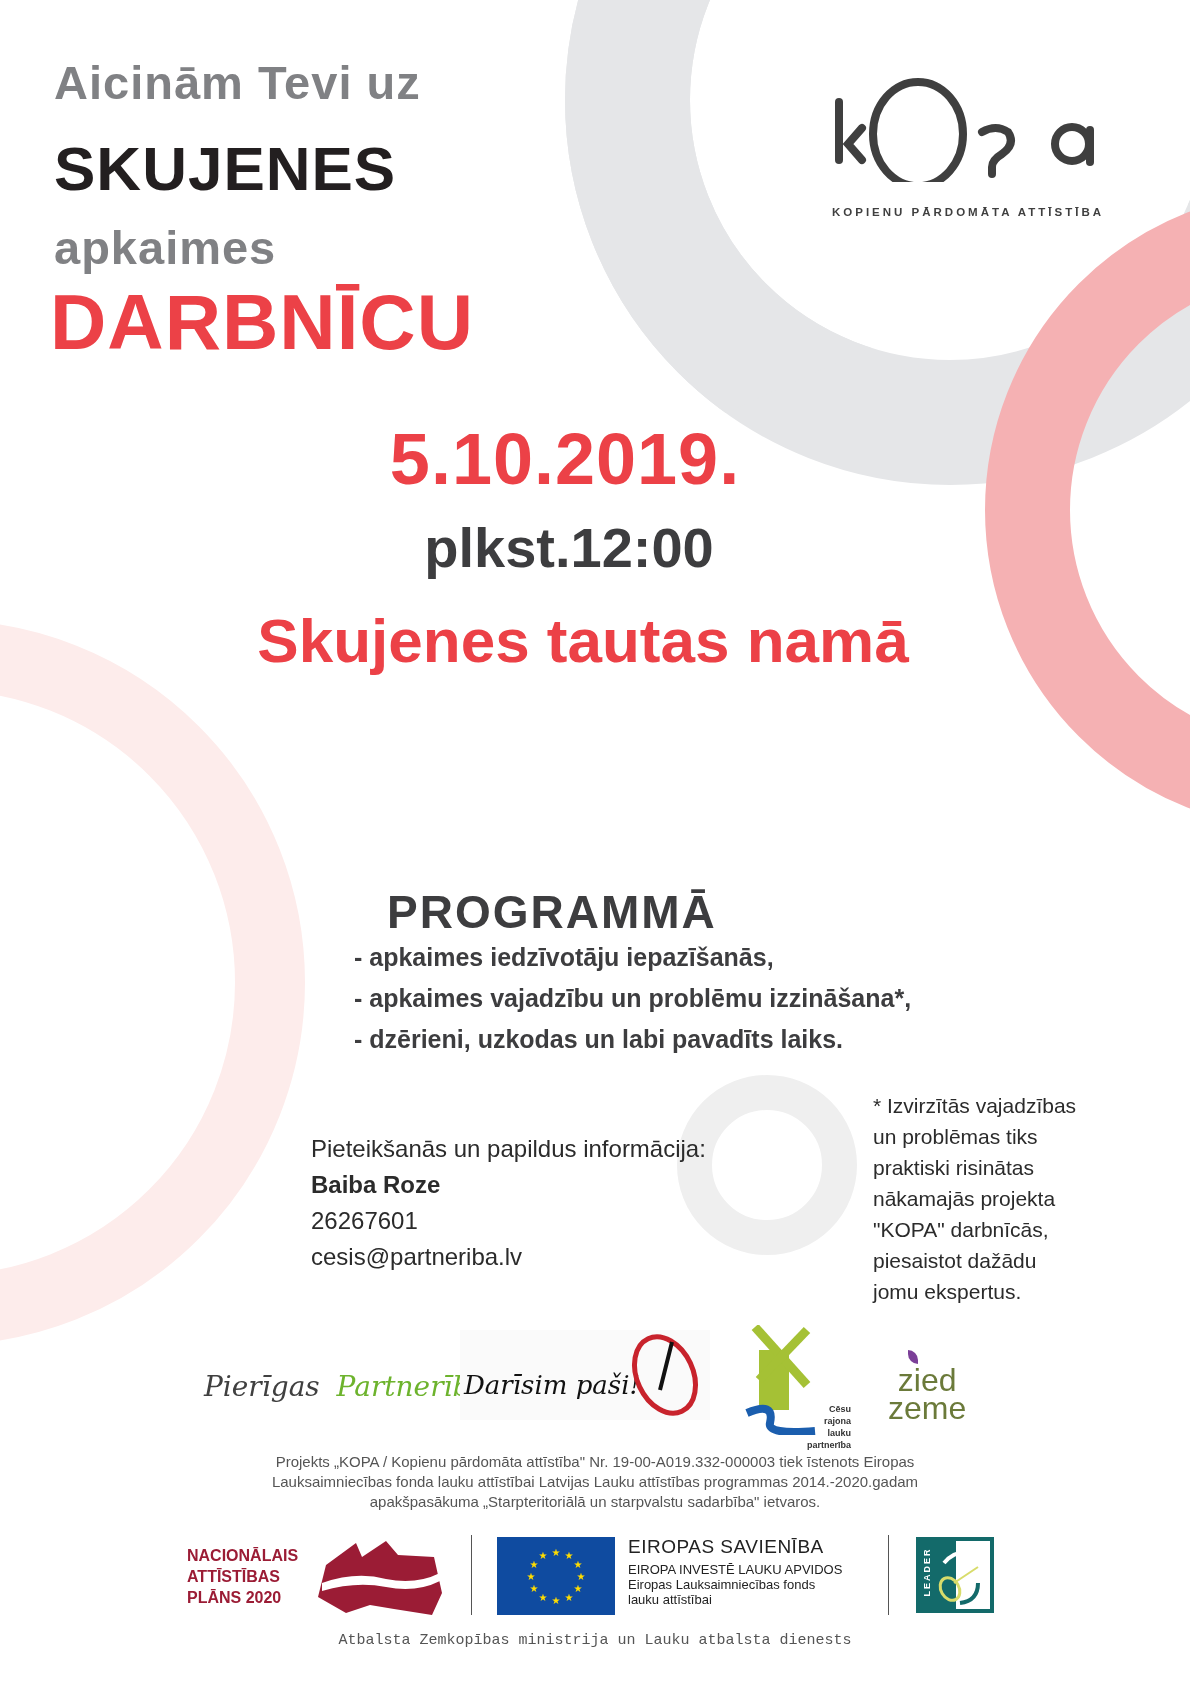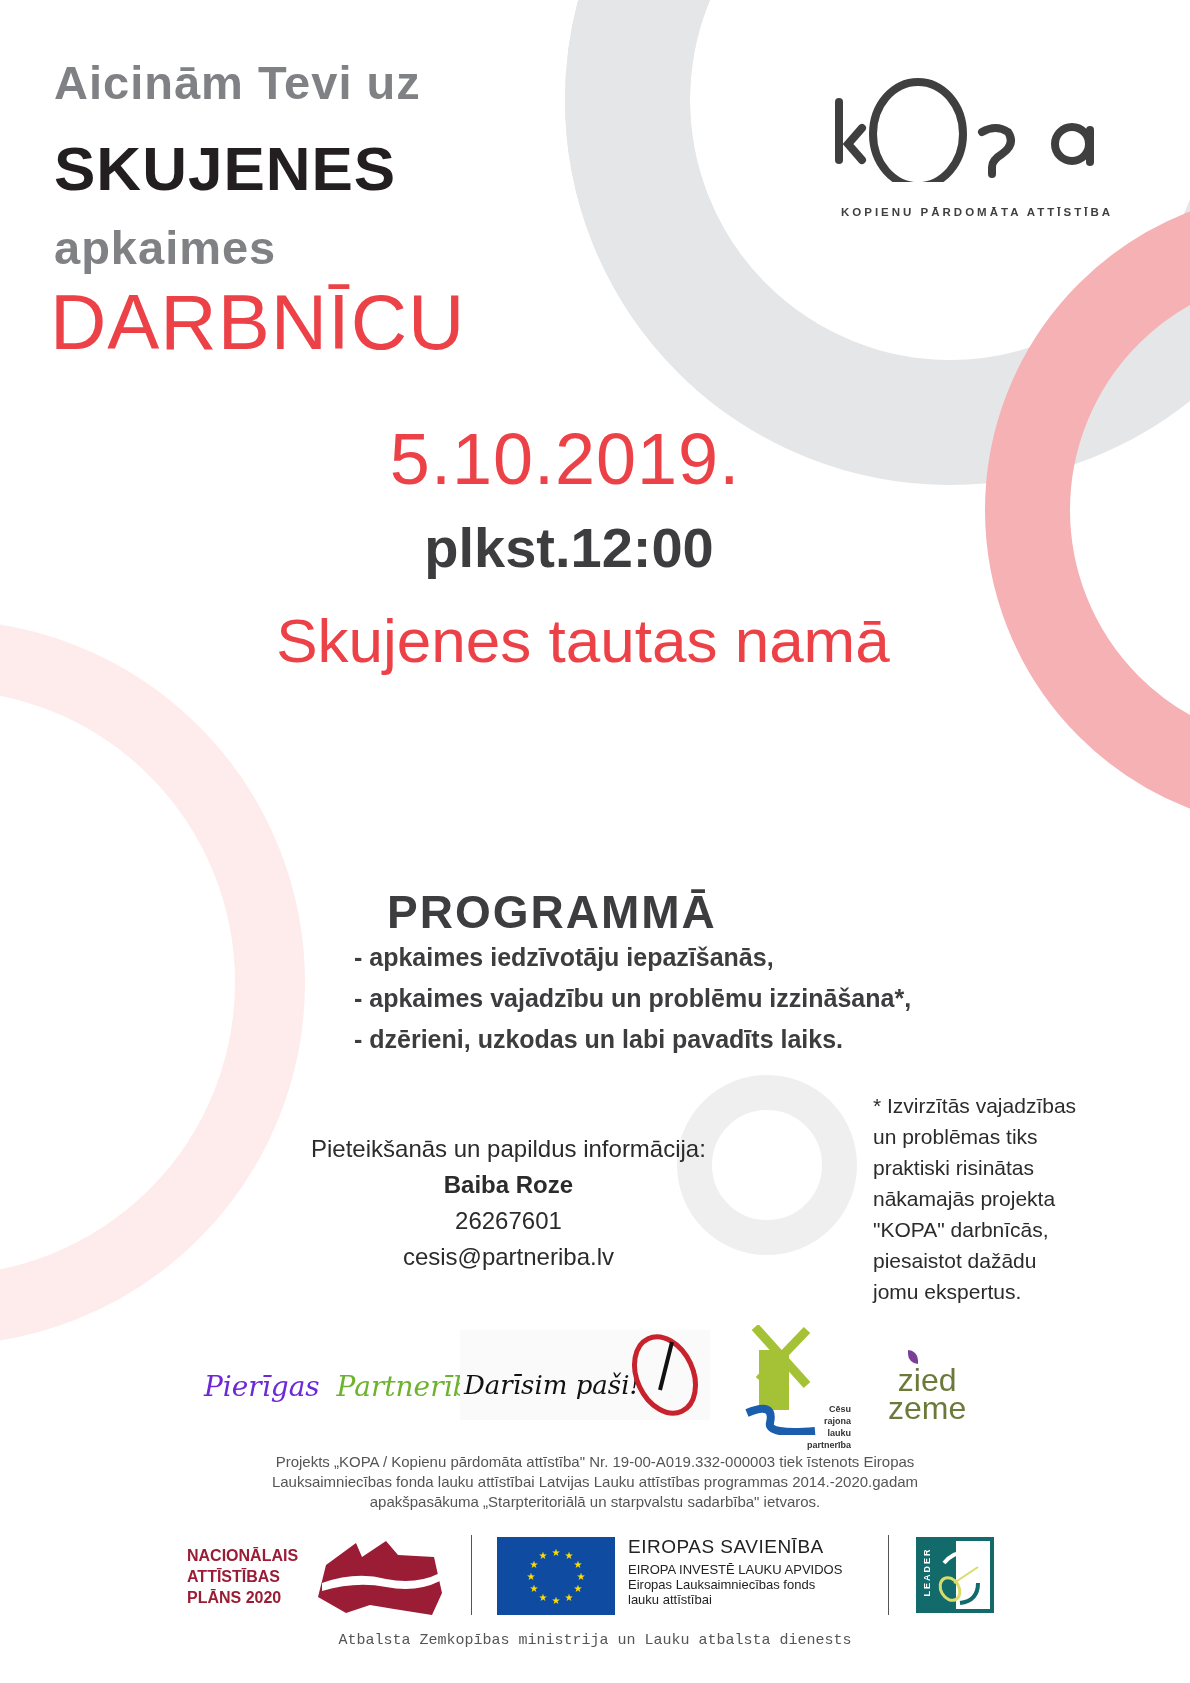--- a/index.html
+++ b/index.html
@@ -1,21 +1,21 @@
 <!DOCTYPE html>
 <html><head>
 <meta charset="utf-8">
 <style>
   html, body { margin:0; padding:0; }
   body { width:1190px; height:1683px; position:relative; overflow:hidden; background:#ffffff; font-family:"Liberation Sans", "DejaVu Sans", sans-serif; }
   .abs { position:absolute; }
   .ring { position:absolute; border-radius:50%; box-sizing:border-box; }
   .h-grey { color:#808184; font-weight:700; }
   .h-dark { color:#231f20; font-weight:700; }
-  .h-red { color:#ec4147; font-weight:400; }
+  .h-red { color:#ec4147; font-weight:700; }
   .center { text-align:center; }
   .prog-item { color:#3d3d3f; font-weight:700; font-size:25px; }
   .contact { color:#2b2b2b; font-size:24px; line-height:36px; }
   .note { color:#2b2b2b; font-size:21px; line-height:31px; }
   .small { color:#555; font-size:15px; line-height:20px; }
   .divider { position:absolute; width:1px; background:#555; }
 </style>
 </head>
 <body>
 
@@ -23,21 +23,21 @@
 <div class="ring" style="left:985px; top:190px; width:640px; height:640px; border:85px solid #f5b1b3; clip-path:inset(0 0 0 0);"></div>
 <div class="ring" style="left:565px; top:-285px; width:770px; height:770px; border:125px solid #e5e6e8; clip-path:polygon(0 0,100% 0,100% 55%,0 100%);"></div>
 <div class="ring" style="left:-420px; top:620px; width:725px; height:725px; border:70px solid #fdeceb;"></div>
 <div class="ring" style="left:677px; top:1075px; width:180px; height:180px; border:35px solid #efefef;"></div>
 
 <div class="abs h-grey" style="left:54px; top:55px; font-size:47px; letter-spacing:1px;">Aicinām Tevi uz</div>
 <div class="abs h-dark" style="left:54px; top:133px; font-size:62px; letter-spacing:1px;">SKUJENES</div>
 <div class="abs h-grey" style="left:54px; top:220px; font-size:47px; letter-spacing:1px;">apkaimes</div>
 <div class="abs h-red" style="left:50px; top:277px; font-size:78px; letter-spacing:1px;">DARBNĪCU</div>
 
-<div class="abs" style="left:832px; top:72px; width:290px; height:160px;text-align:center;">
+<div class="abs" style="left:832px; top:72px; width:290px; height:160px;">
   <svg width="290" height="110" viewBox="0 0 290 110">
     <g fill="none" stroke="#3f3f3f" stroke-width="8" stroke-linecap="round">
       <line x1="7" y1="30" x2="7" y2="88"></line>
       <polyline points="30,56 16,72 30,88"></polyline>
       <ellipse cx="86" cy="62" rx="45" ry="52"></ellipse>
       <path d="M150 60 Q164 52 176 60 Q184 72 170 82 Q160 88 160 95 L160 102"></path>
       <circle cx="240" cy="72" r="17"></circle>
       <line x1="258" y1="58" x2="258" y2="90"></line>
     </g>
   </svg>
@@ -48,39 +48,39 @@
 <div class="abs center" style="left:1px; width:1136px; top:515px; font-size:56px; font-weight:700; color:#3d3d3f;">plkst.12:00</div>
 <div class="abs h-red center" style="left:0; width:1166px; top:605px; font-size:62px;">Skujenes tautas namā</div>
 
 <div class="abs" style="left:339px; top:885px; font-size:46px; font-weight:700; color:#3d3d3f; letter-spacing:2px;margin-left:48px;">PROGRAMMĀ</div>
 <div class="abs" style="left:354px; top:943px;">
   <div class="prog-item" style="height:41px;">- apkaimes iedzīvotāju iepazīšanās,</div>
   <div class="prog-item" style="height:41px;">- apkaimes vajadzību un problēmu izzināšana*,</div>
   <div class="prog-item" style="height:41px;">- dzērieni, uzkodas un labi pavadīts laiks.</div>
 </div>
 
-<div class="abs contact" style="left:311px; top:1131px;text-align:center;">
+<div class="abs contact" style="left:311px; top:1131px;">
   <div>Pieteikšanās un papildus informācija:</div>
   <div style="font-weight:700;">Baiba Roze</div>
   <div>26267601</div>
   <div>cesis@partneriba.lv</div>
 </div>
 
 <div class="abs note" style="left:873px; top:1090px;">
   <div>* Izvirzītās vajadzības</div>
   <div>un problēmas tiks</div>
   <div>praktiski risinātas</div>
   <div>nākamajās projekta</div>
   <div>"KOPA" darbnīcās,</div>
   <div>piesaistot dažādu</div>
   <div>jomu ekspertus.</div>
 </div>
 
 <div class="abs" style="left:204px; top:1370px; font-family:'DejaVu Serif', serif; font-style:italic; font-size:28px; white-space:nowrap;">
-  <span style="color:#6d28d9;">Pierīgas</span>
+  <span style="color:#404040;">Pierīgas</span>
   <span style="color:#6db32d; margin-left:8px;">Partnerība</span>
 </div>
 
 <div class="abs" style="left:460px; top:1330px; width:250px; height:90px; background:#fafafa;">
   <div style="position:absolute; left:4px; top:40px; font-family:'DejaVu Serif', serif; font-style:italic; font-size:26px; color:#111; white-space:nowrap;">Darīsim paši!</div>
   <svg class="abs" style="left:160px; top:0;" width="90" height="90" viewBox="0 0 90 90">
     <ellipse cx="45" cy="45" rx="28" ry="40" fill="none" stroke="#c8232c" stroke-width="5" transform="rotate(-25 45 45)"></ellipse>
     <line x1="52" y1="12" x2="40" y2="60" stroke="#111" stroke-width="4"></line>
   </svg>
 </div>

